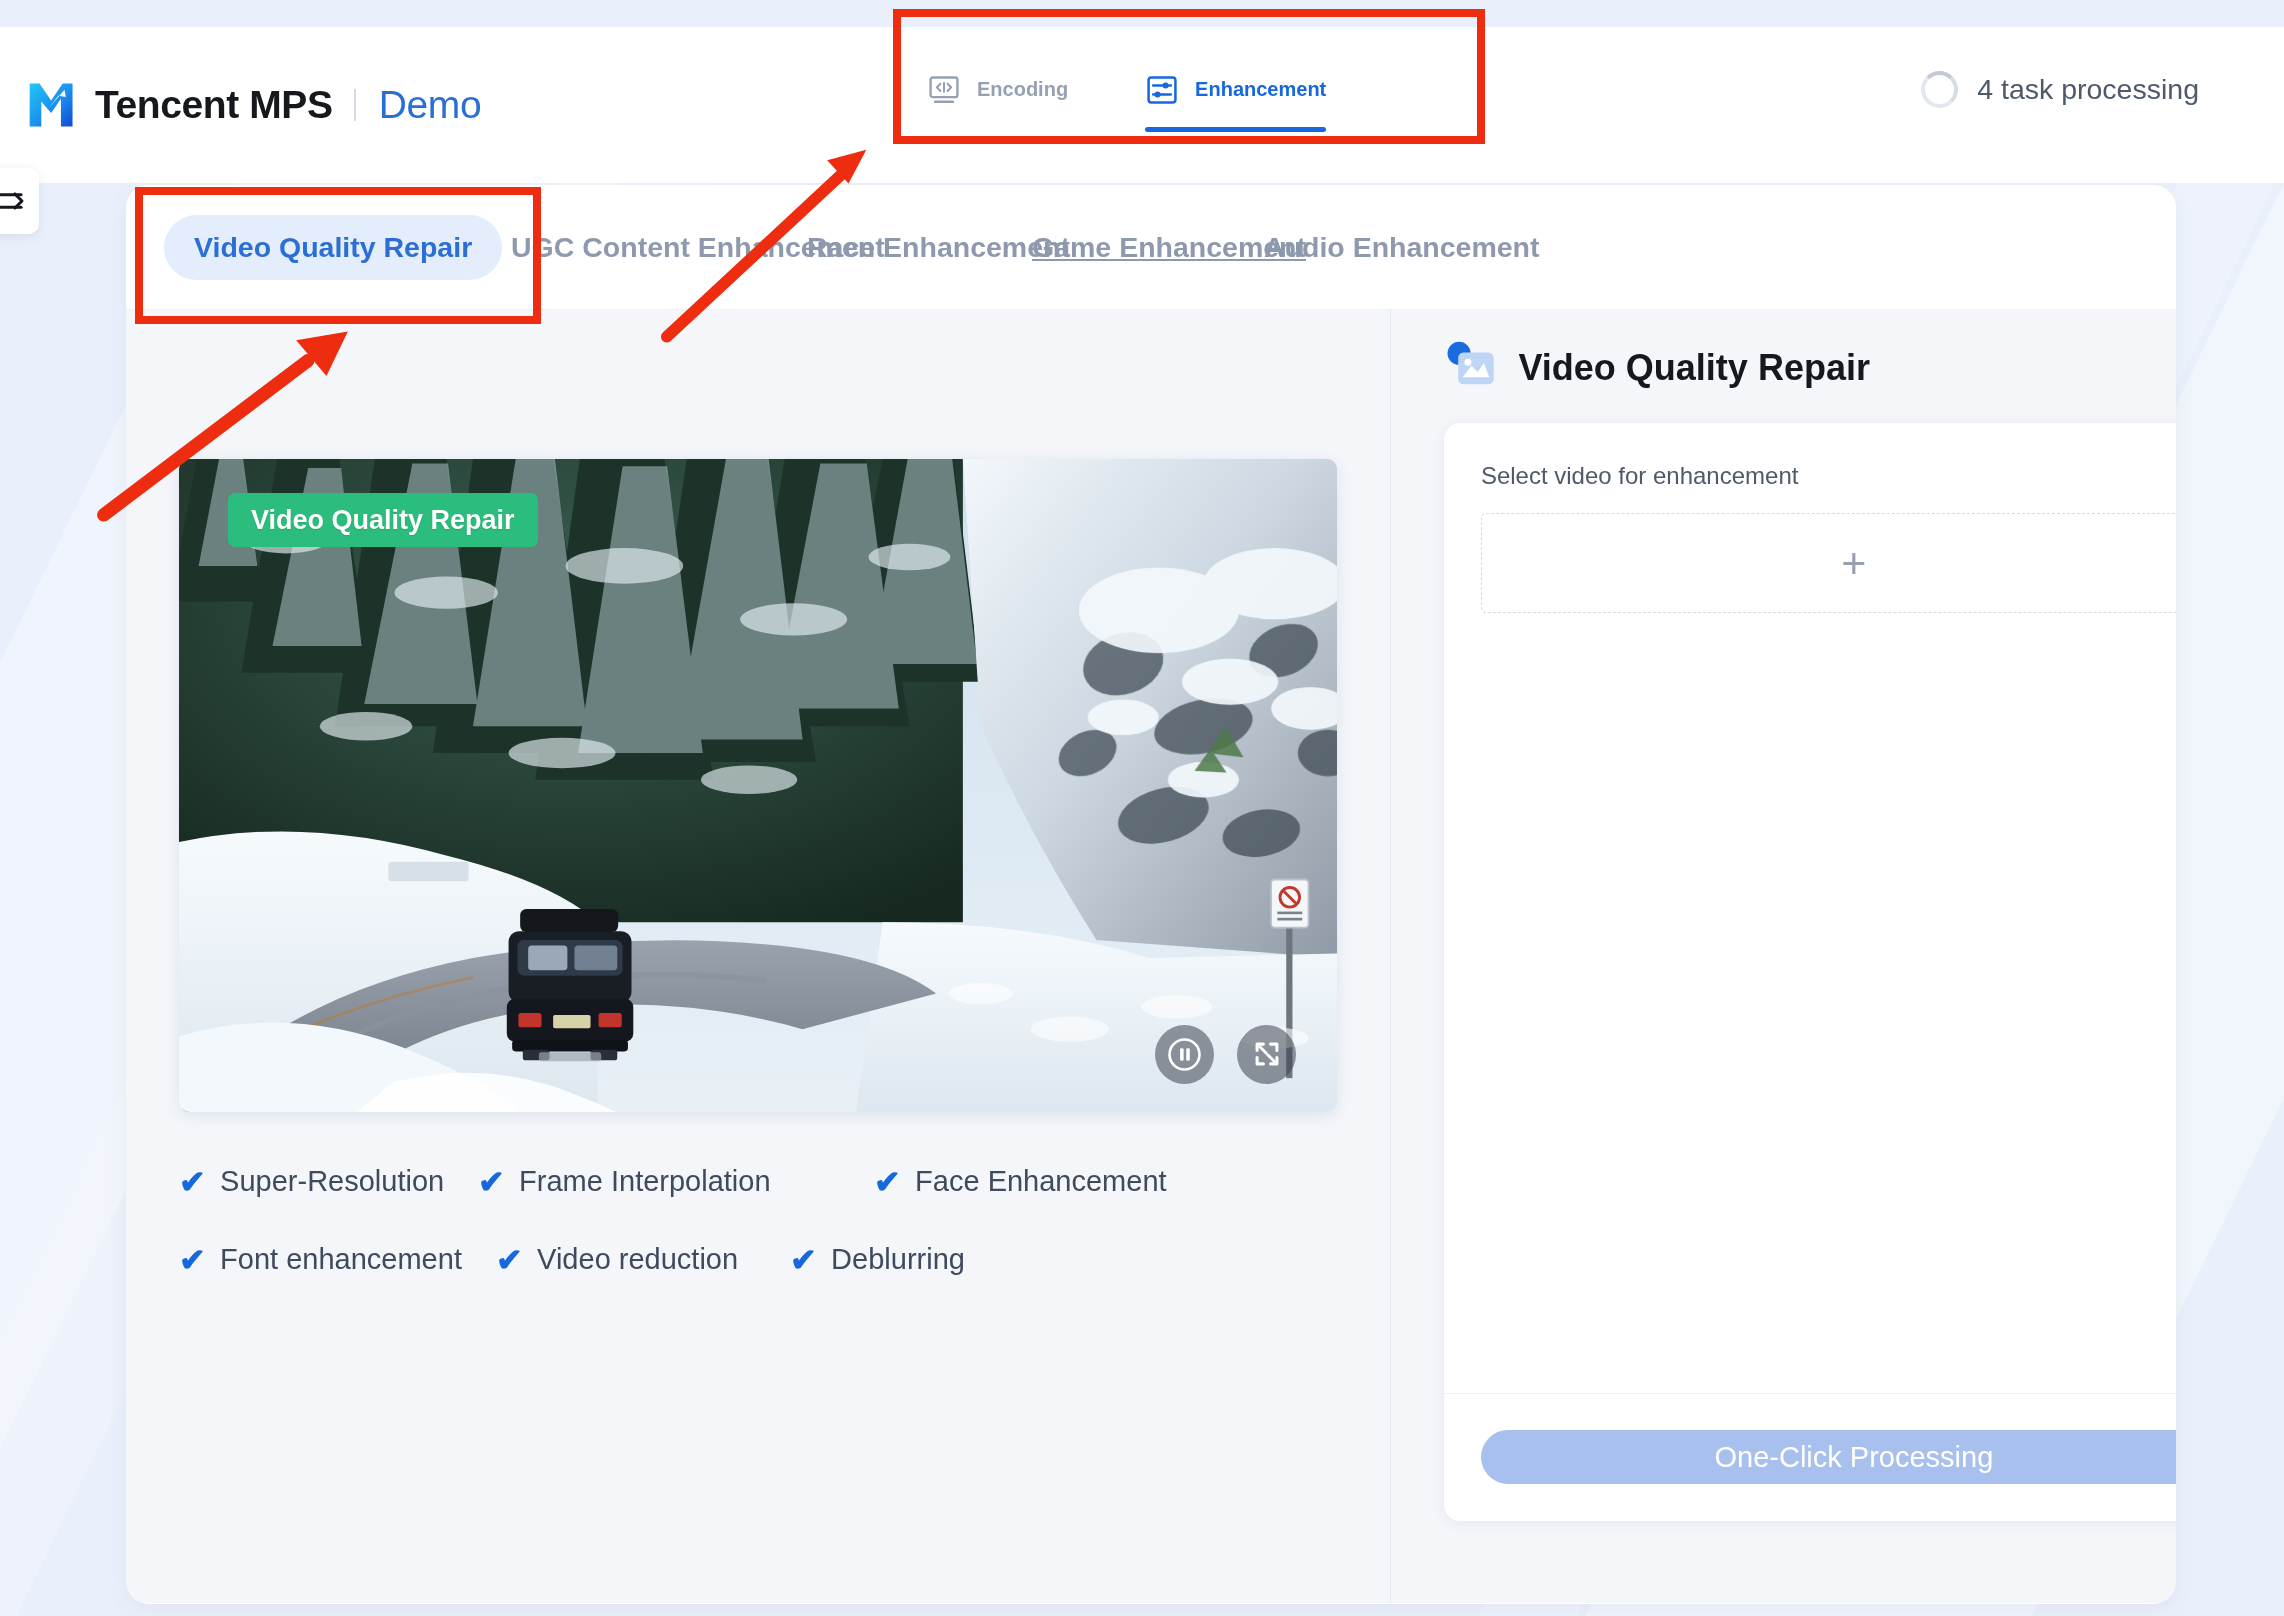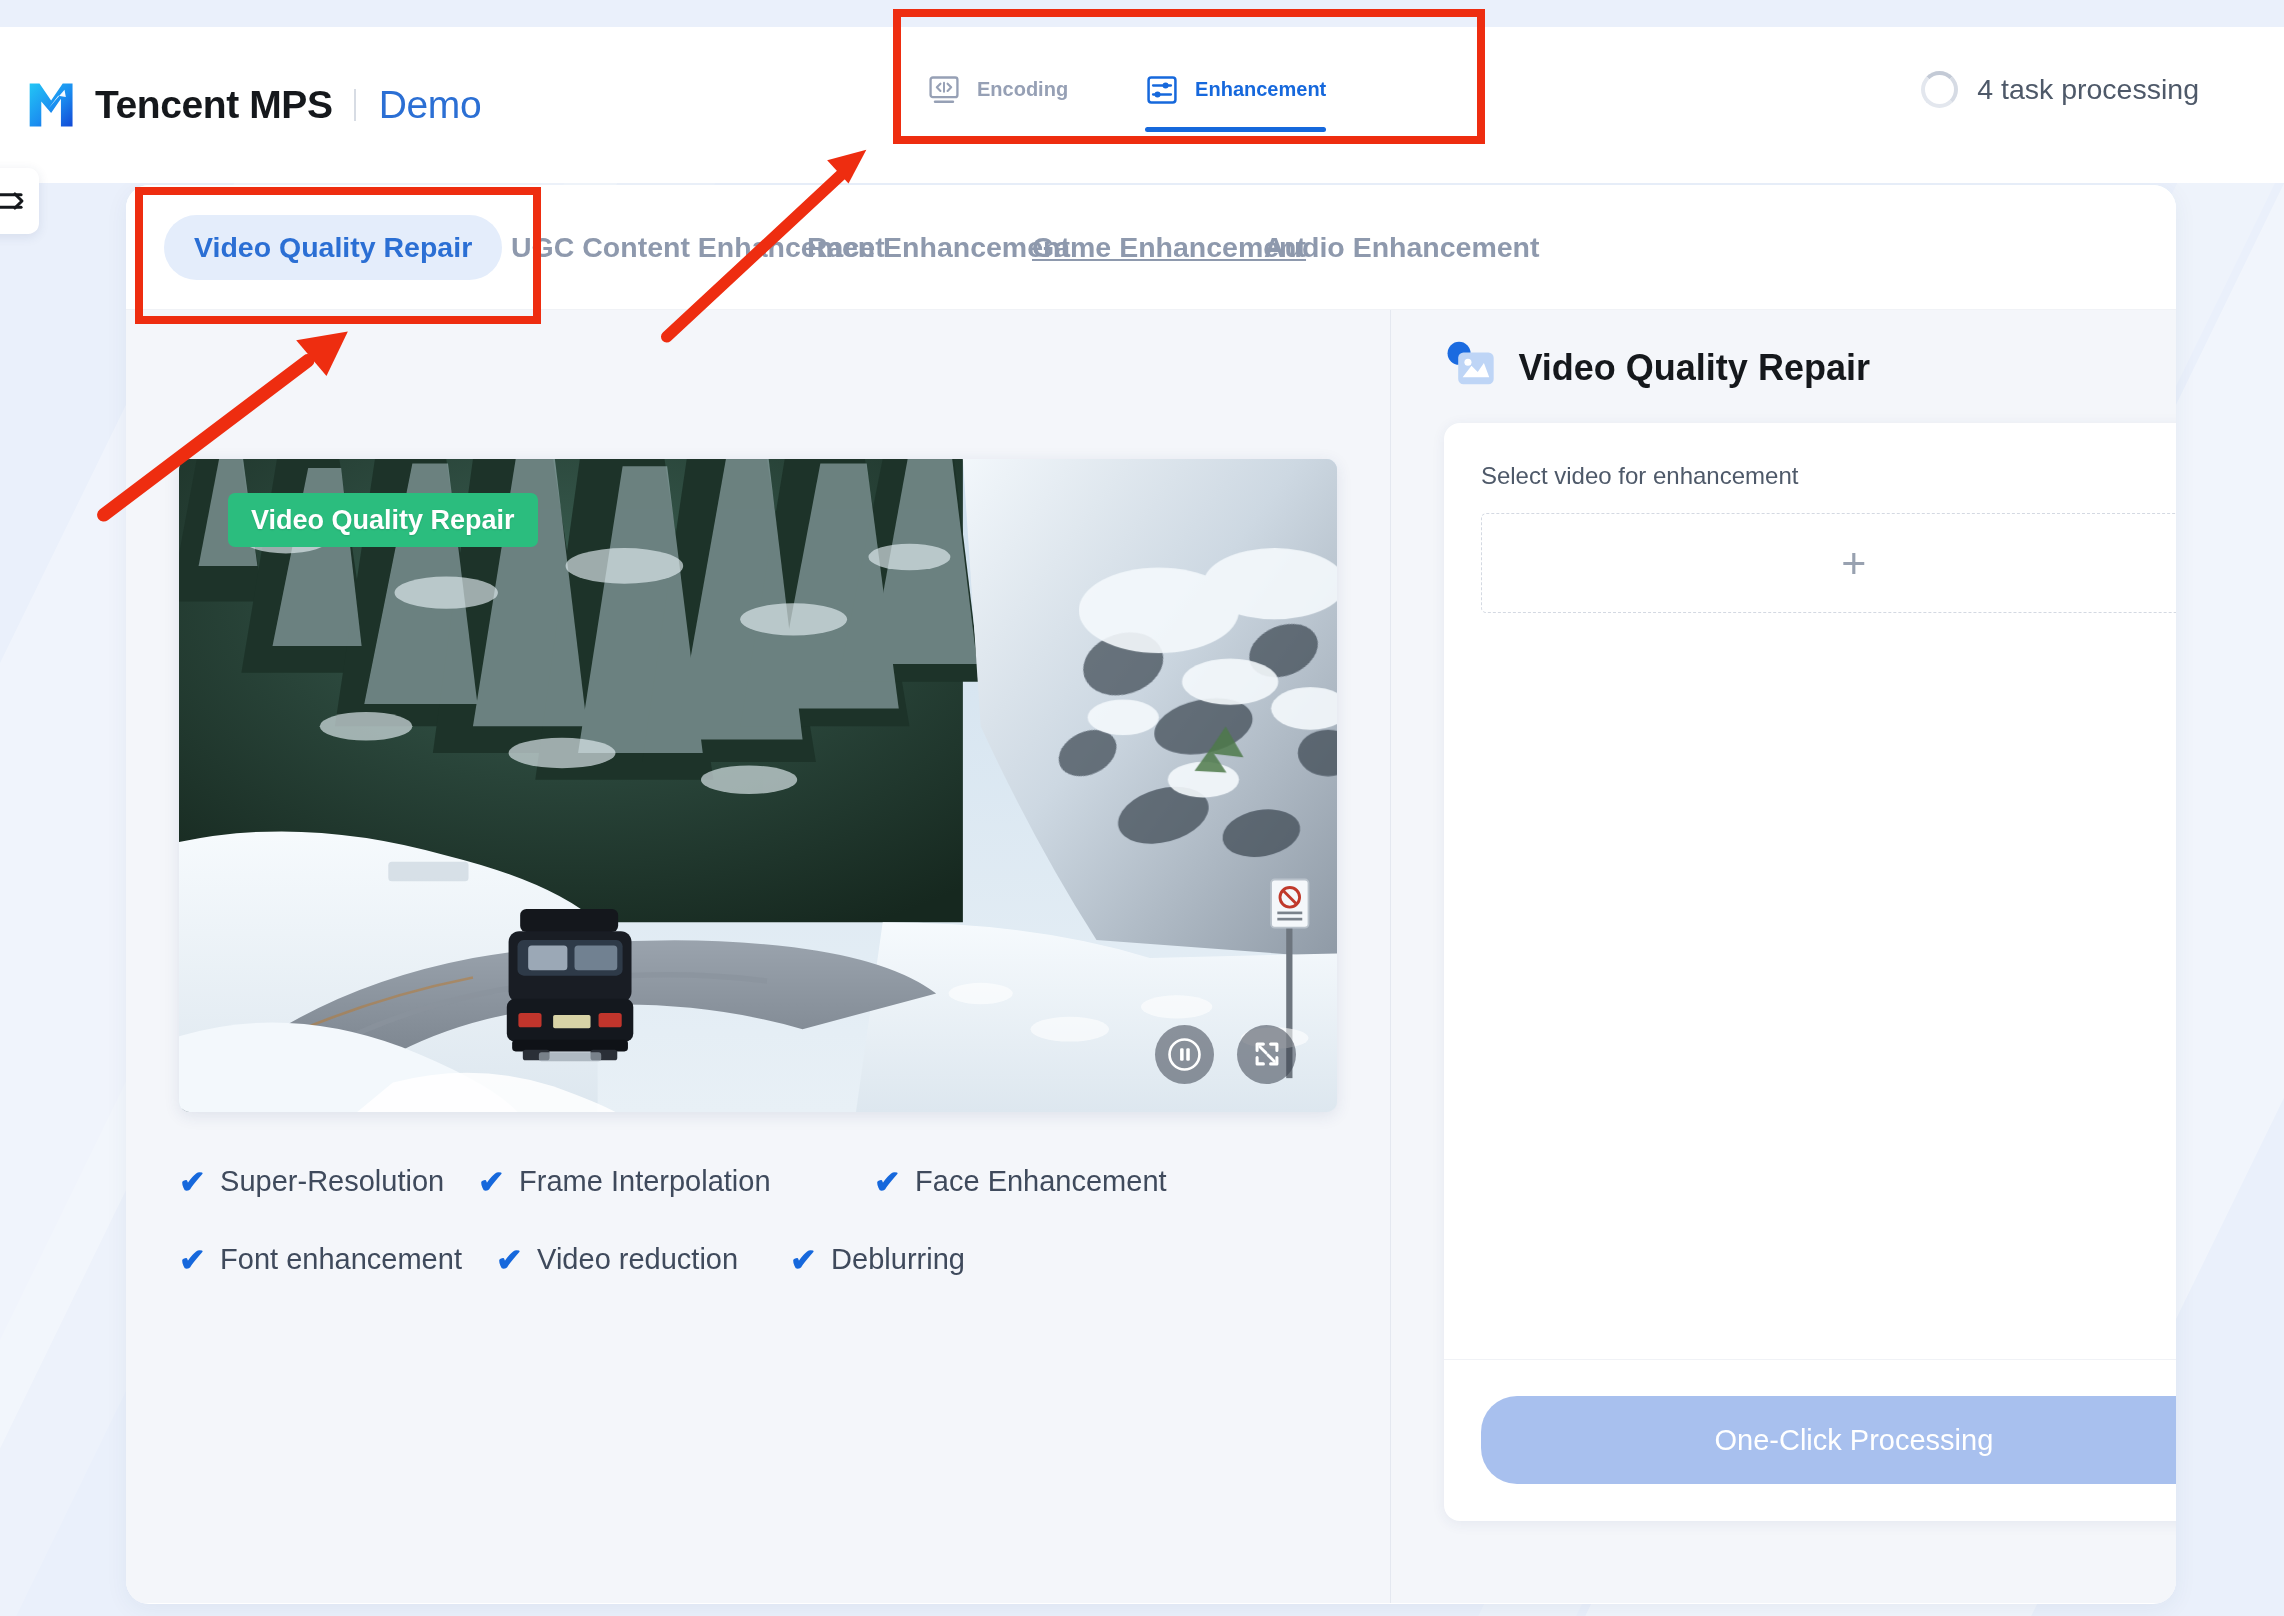--- a/index.html
+++ b/index.html
@@ -218,21 +218,21 @@
     display: flex; align-items: center; justify-content: center;
     cursor: pointer;
   }
   .plus-icon { font-size: 43px; color: #98a1b0; font-weight: 300; line-height: 1; }
 
   .panel-footer {
     border-top: 0.9px solid #f0f2f6;
     padding: 36px 37px 37px 37px;
   }
   .process-btn {
-    width: 100%; height: 88px;
+    width: 100%; height: 54px;
     background: #a8c0ee; color: #ffffff;
     border: none; border-radius: 36px;
     font-size: 29px; font-family: inherit;
     cursor: pointer;
   }
 
   
   .annot { position: absolute; z-index: 40; pointer-events: none; }
   .annot-box {
     border: 8px solid #ee2d10;

